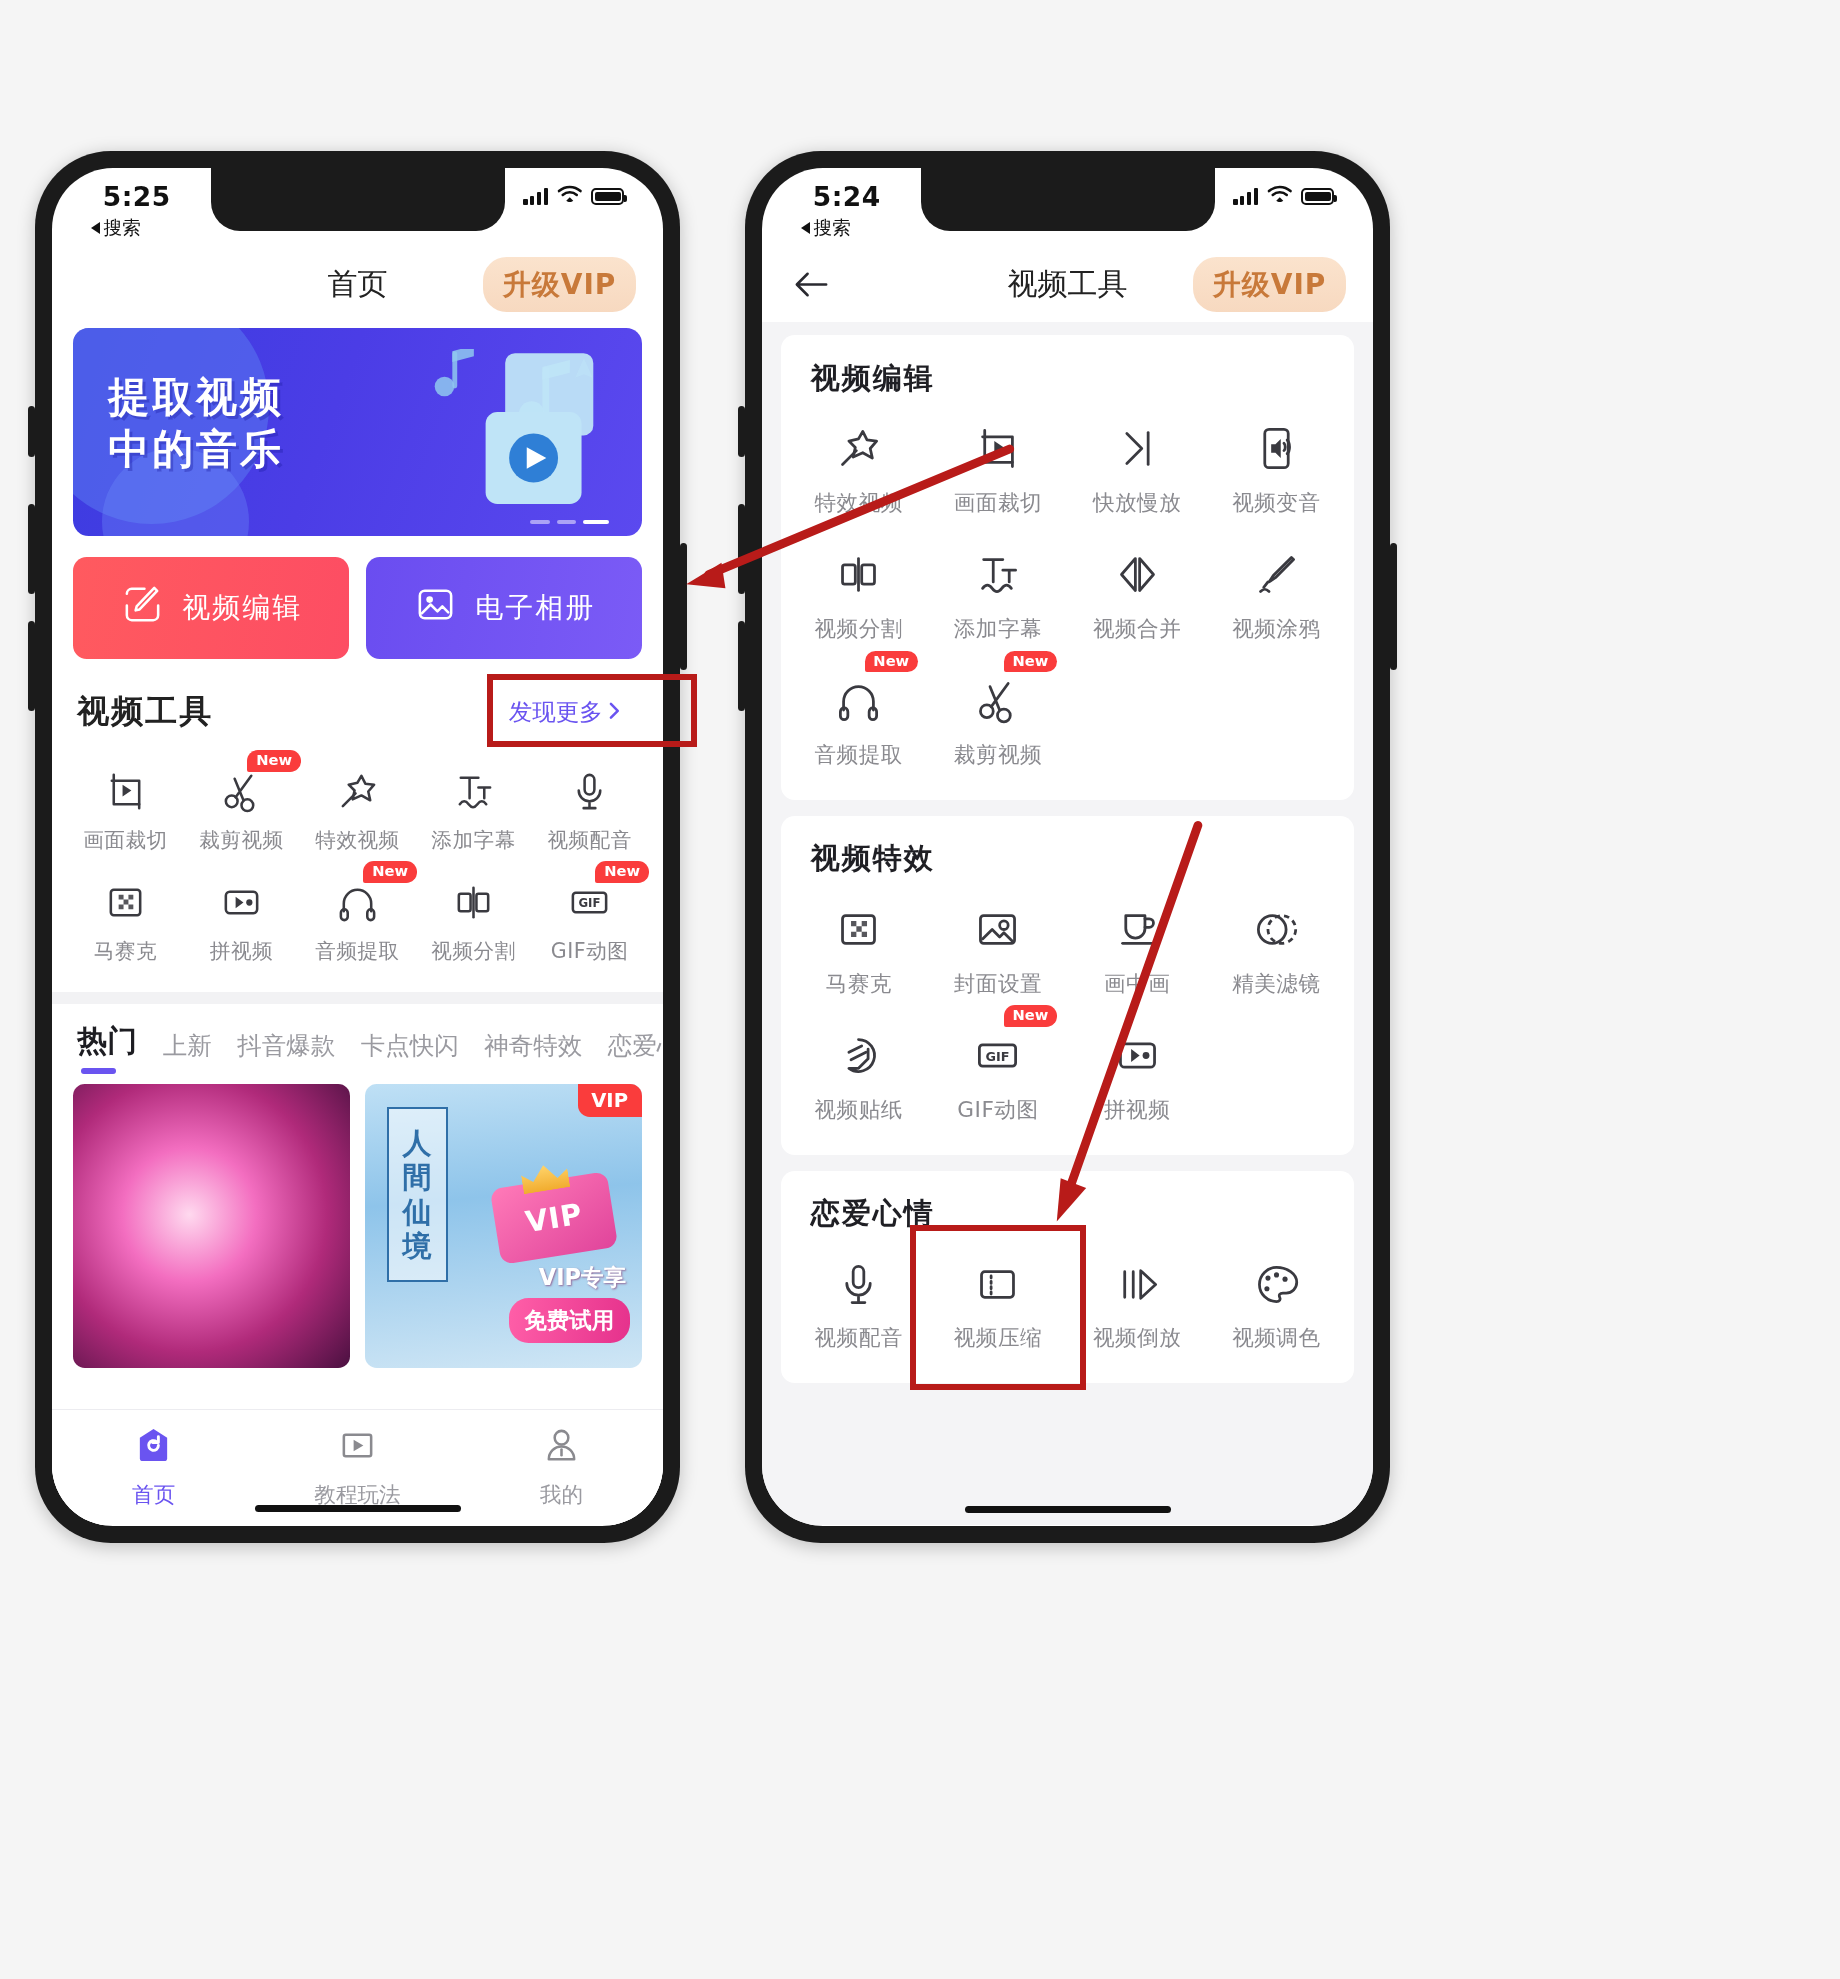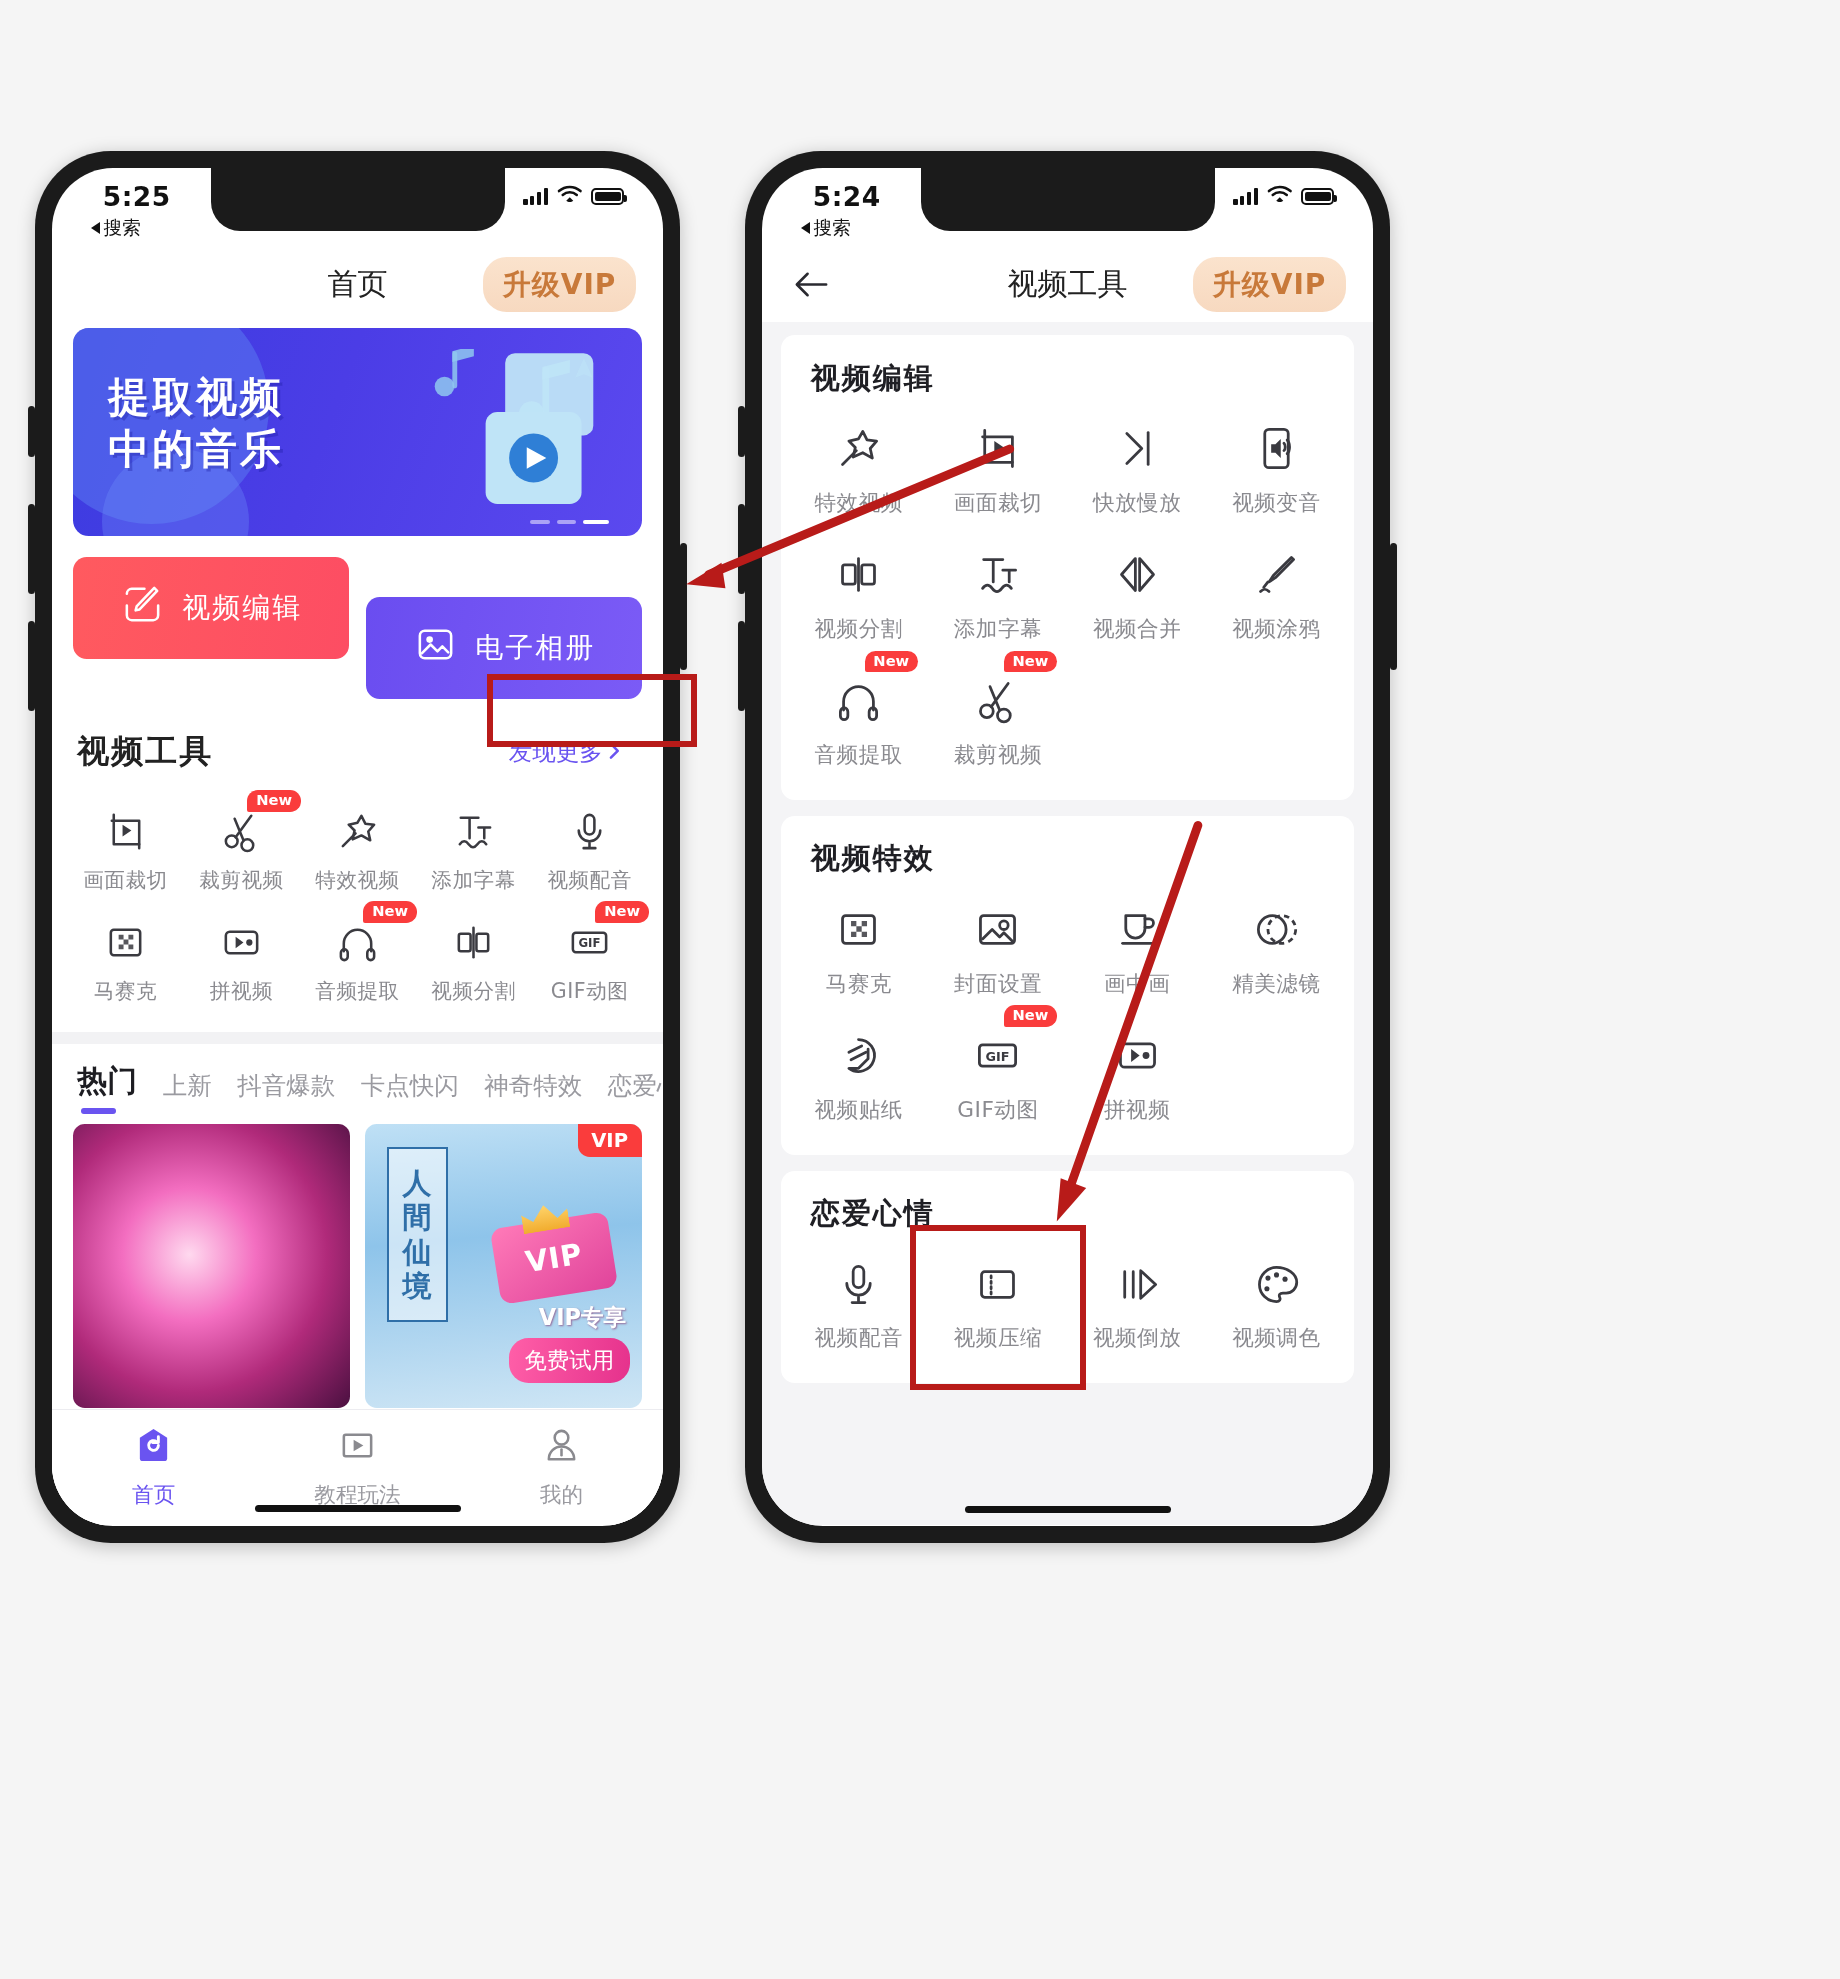--- a/index.html
+++ b/index.html
@@ -133,21 +133,21 @@
   .dots i { width: 19.6px; height: 3.9px; border-radius: 2px; background: rgba(255,255,255,.5); display:block; }
   .dots i.on { background: #fff; width: 25.5px; }
 
   .quick-row { display: flex; gap: 17.6px; margin: 21.6px 21.6px 0; }
   .quick {
     flex: 1; height: 102px; border-radius: 13.7px;
     display: flex; align-items: center; justify-content: center; gap: 17.6px;
     color: #fff; font-size: 28px; font-weight: 500; letter-spacing: 2px;
   }
   .quick.edit  { background: linear-gradient(100deg,#ff5a5f,#fd4d63); }
-  .quick.album { background: linear-gradient(100deg,#6a4df0,#7b5bf6); margin-top: 40px; }
+  .quick.album { background: linear-gradient(100deg,#6a4df0,#7b5bf6); }
 
   .tools-head {
     display: flex; align-items: center; justify-content: space-between;
     margin: 25.5px 25.5px 0;
   }
   .tools-title { font-size: 32px; font-weight: bold; color: #222; letter-spacing: 2px; }
   .discover {
     font-size: 23.5px; color: #6a54f0; display: flex; align-items: center; gap: 4.9px;
     padding: 11.8px 17.6px;
   }
@@ -210,21 +210,21 @@
     clip-path: polygon(0% 100%,0% 26%,24% 58%,50% 0%,76% 58%,100% 26%,100% 100%);
   }
   .vip-txt1 {
     position: absolute; right: 15.7px; top: 178px;
     color: #fff; font-size: 22.5px; font-weight: bold;
     text-shadow: 1px 1px 2px rgba(120,0,70,.5);
   }
   .vip-txt2 {
     position: absolute; right: 11.8px; top: 214px;
     background: linear-gradient(100deg,#ff5fa8,#e5318c);
-    color: #fff; font-size: 22.5px; font-weight: normal;
+    color: #fff; font-size: 22.5px; font-weight: bold;
     padding: 6.9px 15.7px; border-radius: 19.6px;
   }
 
   .tabbar {
     position: absolute; left: 0; right: 0; bottom: 0; height: 116px;
     background: #fff; border-top: 1px solid #ececf0;
     display: flex; align-items: center; z-index: 10;
   }
   .tabitem { flex: 1; display: flex; flex-direction: column; align-items: center; gap: 10.8px; }
   .tabitem .tl { font-size: 21.6px; color: #9a9aa0; }

